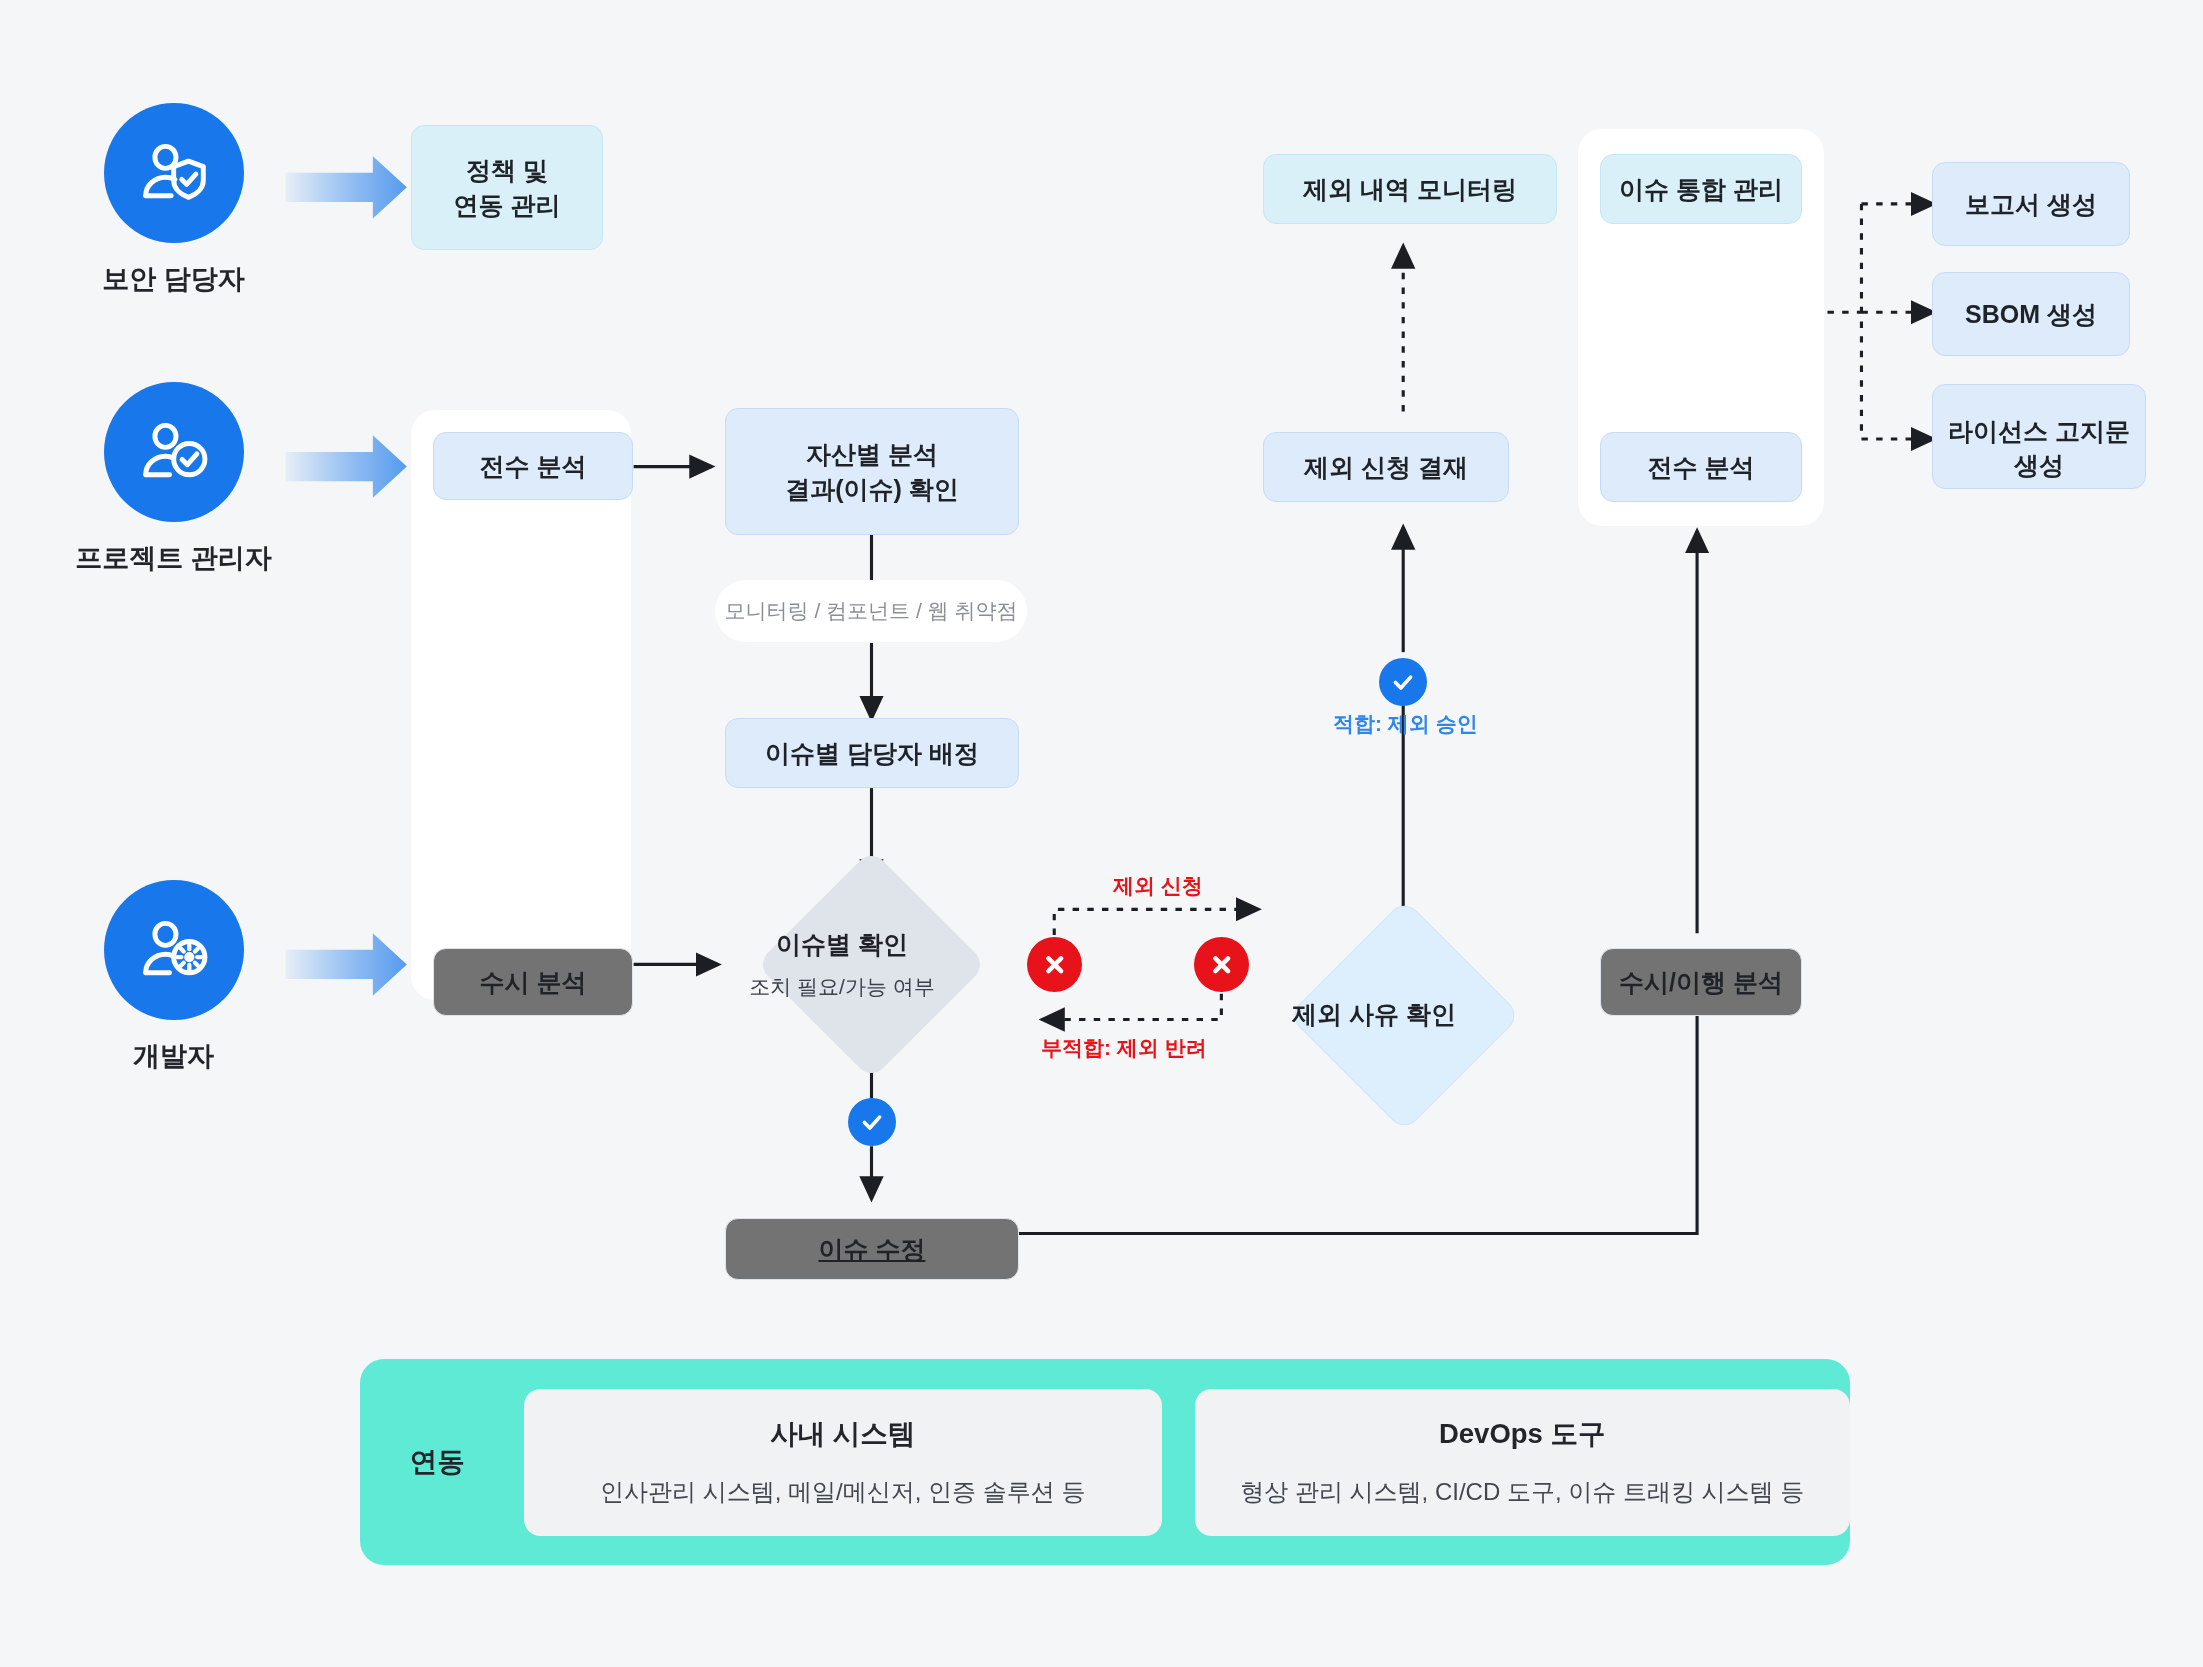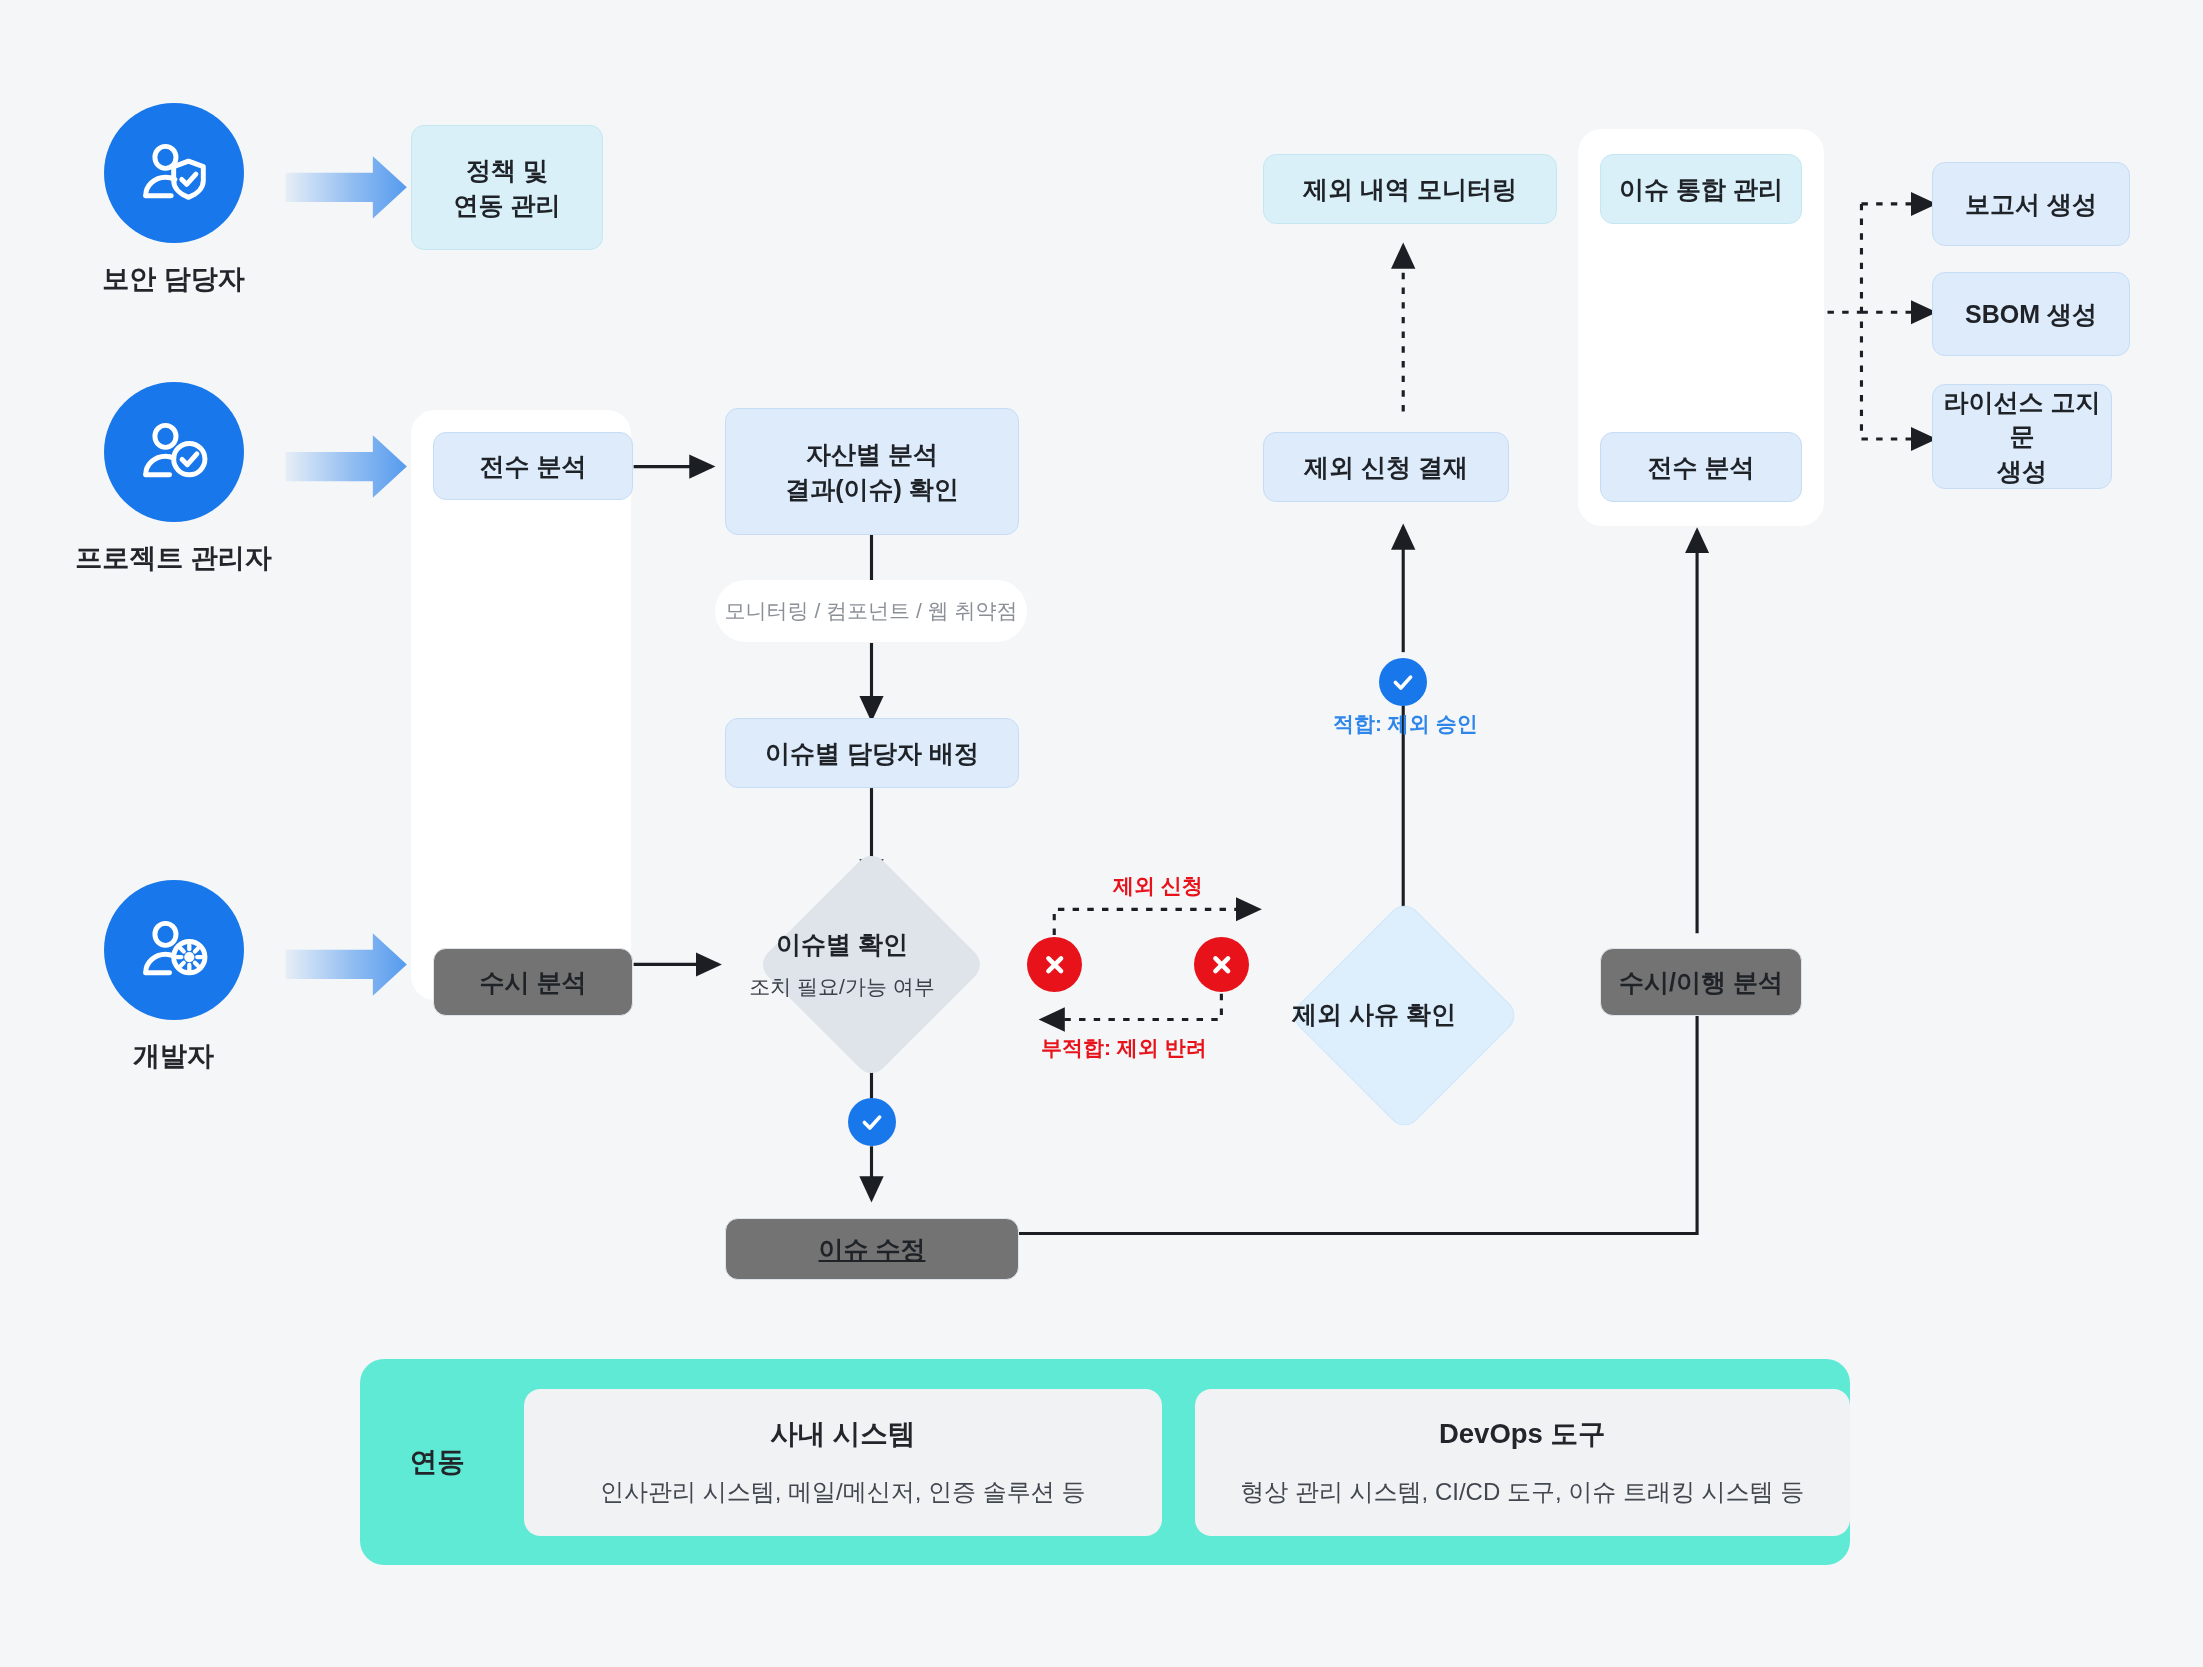--- a/index.html
+++ b/index.html
@@ -289,21 +289,21 @@
   </div>
 
   <div class="abs node blue" style="left:1932px;top:162px;width:198px;height:84px;">
     <span>보고서 생성</span>
   </div>
 
   <div class="abs node blue" style="left:1932px;top:272px;width:198px;height:84px;">
     <span>SBOM 생성</span>
   </div>
 
-  <div class="abs node blue" style="left:1932px;top:384px;width:180px;height:105px;">
+  <div class="abs node blue" style="left:1932px;top:384px;width:214px;height:105px;justify-content:flex-end;">
     <span>라이선스 고지문<br>생성</span>
   </div>
 
   <div class="abs badge ok" style="left:848px;top:1098px;width:48px;height:48px;">
     <svg width="26" height="26" viewBox="0 0 24 24">
       <path d="M5 12.5 L10 17.5 L19 7.5" fill="none" stroke="#fff" stroke-width="3.4" stroke-linecap="round" stroke-linejoin="round"></path>
     </svg>
   </div>
 
   <div class="abs badge ok" style="left:1379px;top:658px;width:48px;height:48px;">

